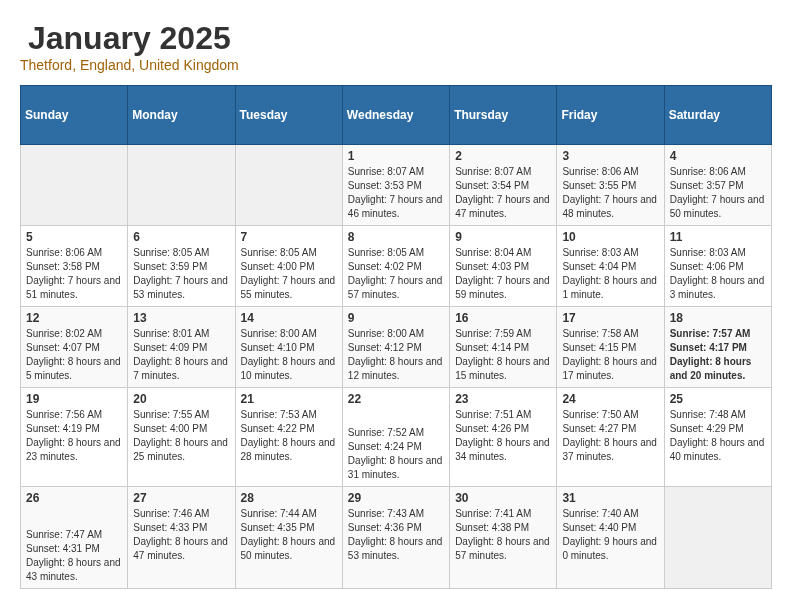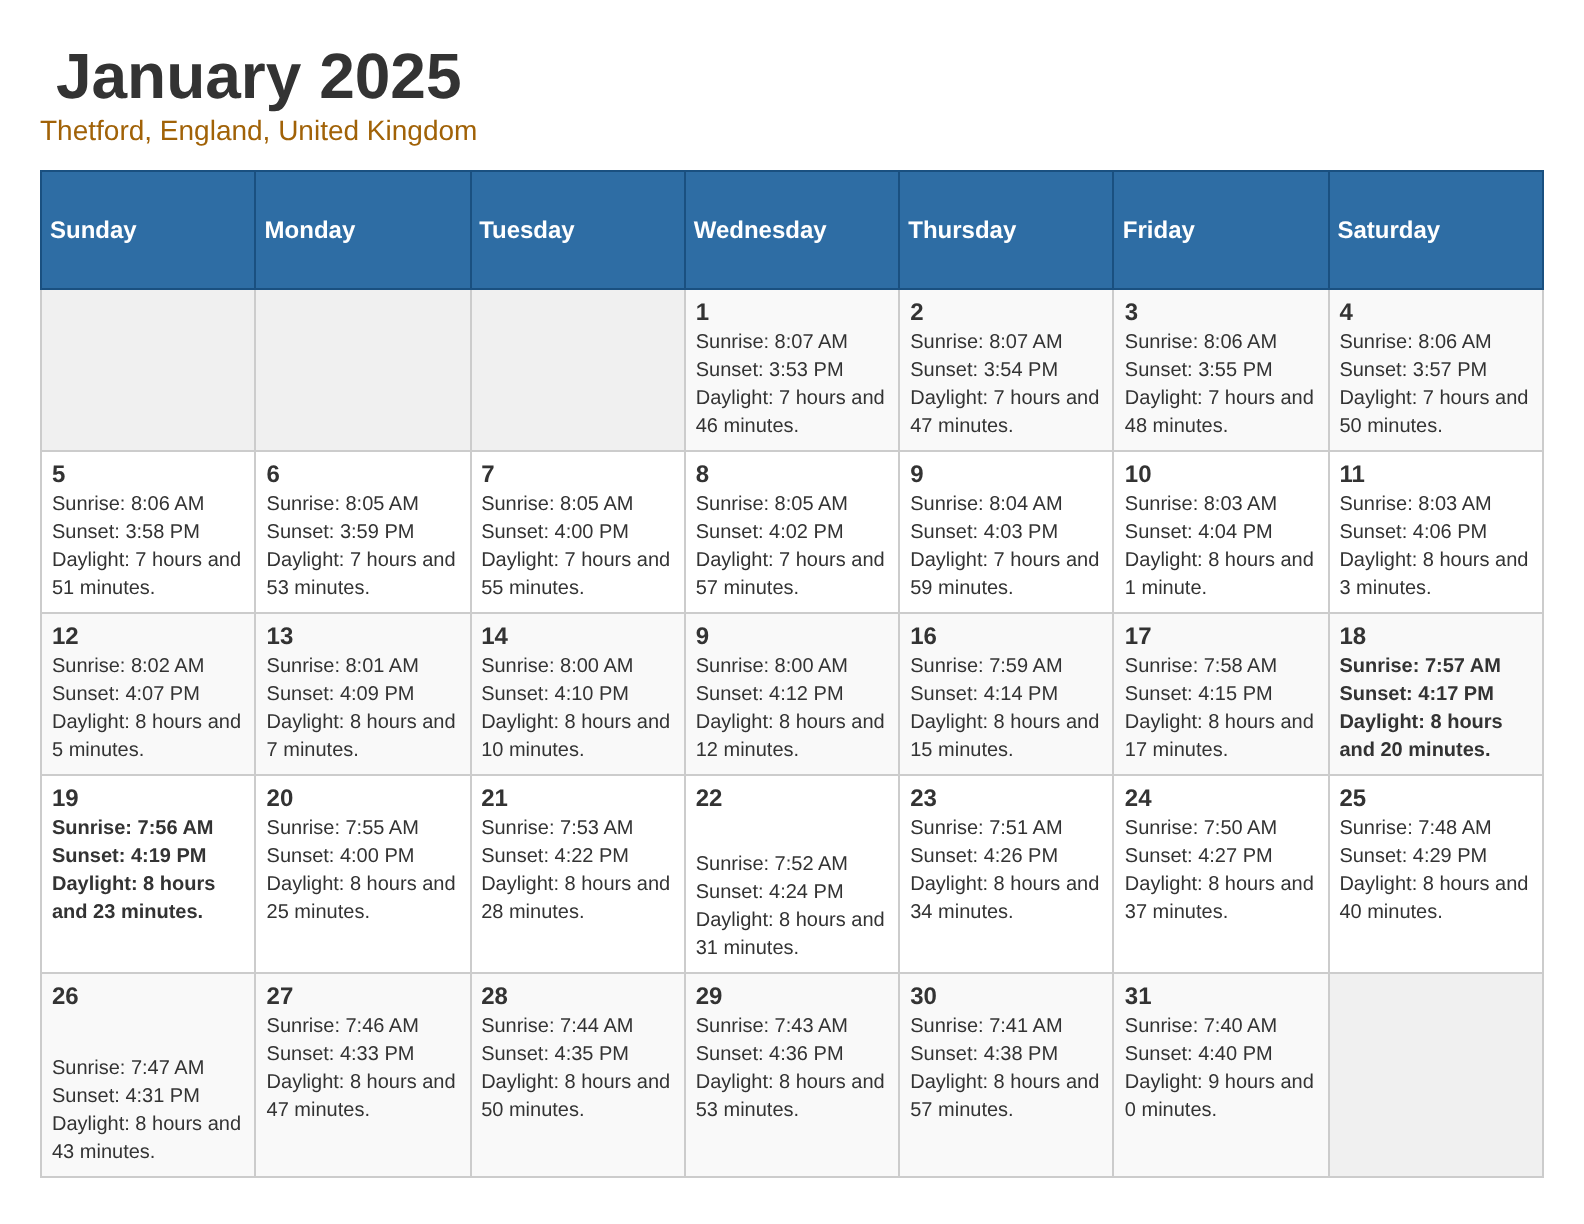--- a/index.html
+++ b/index.html
@@ -221,21 +221,21 @@
         <td>
           <span class="day-number">18</span>
           <div class="day-info" style="white-space: pre-line; font-weight: bold;">Sunrise: 7:57 AM
 Sunset: 4:17 PM
 Daylight: 8 hours and 20 minutes.</div>
         </td>
       </tr>
       <tr>
         <td>
           <span class="day-number">19</span>
-          <div class="day-info" style="white-space: pre-line; font-weight: bold;">Sunrise: 7:56 AM
+          <div class="day-info" style="white-space: pre-line;">Sunrise: 7:56 AM
 Sunset: 4:19 PM
 Daylight: 8 hours and 23 minutes.</div>
         </td>
         <td>
           <span class="day-number">20</span>
           <div class="day-info" style="white-space: pre-line;">Sunrise: 7:55 AM
 Sunset: 4:00 PM
 Daylight: 8 hours and 25 minutes.</div>
         </td>
         <td>

